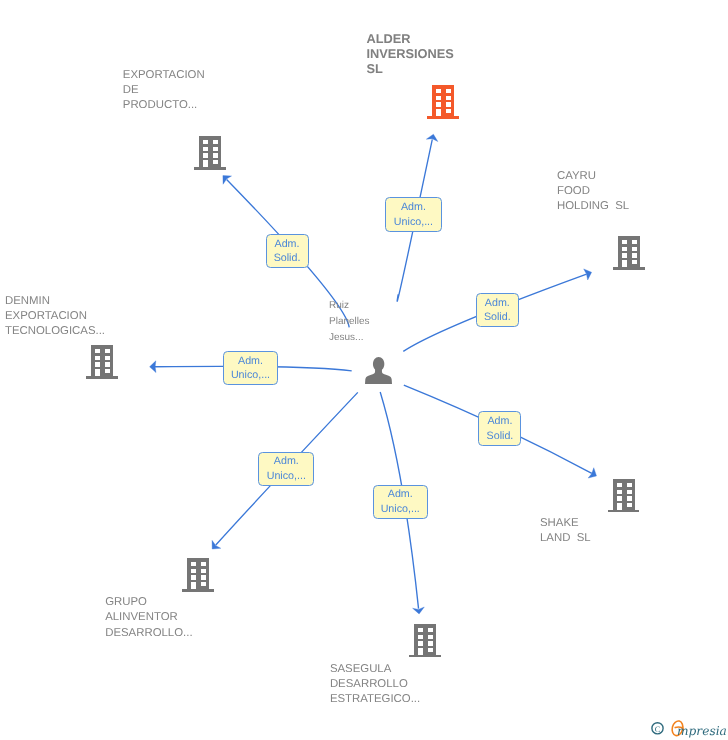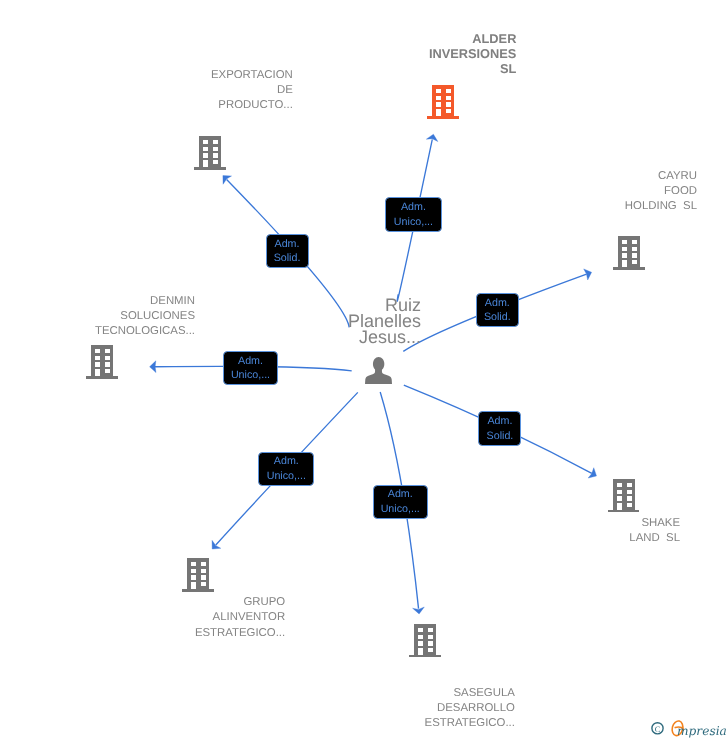--- a/index.html
+++ b/index.html
@@ -2,23 +2,23 @@
 <html><head>
 <meta charset="utf-8">
 <title>Empresia graph</title>
 <style>
   html,body{margin:0;padding:0;}
   body{width:728px;height:740px;background:#ffffff;font-family:"Liberation Sans",sans-serif;overflow:hidden;
        -webkit-font-smoothing:antialiased;text-rendering:geometricPrecision;}
   #stage{position:relative;width:728px;height:740px;background:#fff;}
   svg.edges{position:absolute;left:0;top:0;width:728px;height:740px;}
   .node-icon{position:absolute;}
-  .node-label{position:absolute;text-align:right;color:#848484;font-size:11.4px;line-height:15.1px;white-space:pre-line;}
+  .node-label{position:absolute;text-align:left;color:#848484;font-size:11.4px;line-height:15.1px;white-space:pre-line;}
   .node-label.root{font-weight:bold;font-size:12.8px;line-height:14.9px;color:#808080;}
-  .edge-label{position:absolute;border:1.4px solid #5a93df;border-radius:4.5px;background:#000000;color:#4a86d8;
+  .edge-label{position:absolute;border:1.4px solid #5a93df;border-radius:4.5px;background:#fef9c3;color:#4a86d8;
     font-size:10.7px;line-height:14.5px;text-align:center;box-sizing:border-box;white-space:pre-line;
     display:flex;align-items:center;justify-content:center;}
 </style>
 </head>
 <body>
 
 <div id="stage">
   <svg class="edges" id="edge-layer" viewBox="0 0 728 740" width="728" height="740">
       <g>
         <path d="M398.2 294.3 Q391.1 335 432.30 139.44" stroke="#3b78d8" stroke-width="1.35" fill="none"></path>
@@ -58,21 +58,21 @@
             M26.96 74.61 H43.26 V96.65 H26.96 Z  M58.93 74.61 H73.98 V86.83 H58.93 Z" fill-rule="evenodd"></path>
    <rect x="0" y="96.65" width="100" height="8.59"></rect>
   </svg></div>
       <div class="node-label root" style="left: 366.4px; top: 32px; width: 150px;">ALDER
 INVERSIONES
 SL</div>
       <div class="node-icon" style="left: 365px; top: 357px;"><svg width="27" height="27" viewBox="0 0 27 27" fill="#757575">
     <path d="M13.63 0 C10.4 0 7.94 2.9 7.94 6.9 c0 4.0 2.46 6.9 5.69 6.9 c3.23 0 5.69-2.9 5.69-6.9 C19.32 2.9 16.86 0 13.63 0 Z"></path>
     <path d="M10.06 11.2 v3.3 c0 1.6-0.9 2.3-2.4 2.75 L4.0 18.4 C1.6 19.1 0.45 20.6 0.3 22.6 L0 27 h27 l-0.3-4.4 c-0.15-2.0-1.3-3.5-3.7-4.2 l-3.66-1.15 c-1.5-0.45-2.4-1.15-2.4-2.75 V11.2 Z"></path>
   </svg></div>
-      <div class="node-label" style="left: 311px; top: 298.2px; width: 110px; font-size: 18px; line-height: 15.7px;">Ruiz
+      <div class="node-label" style="left: 329px; top: 298.2px; width: 110px; font-size: 10px; line-height: 15.7px;">Ruiz
 Planelles
 Jesus...</div>
       <div class="node-icon" style="left: 193.95px; top: 136px;"><svg width="31.9" height="33.57156" viewBox="0 0 100 105.24" fill="#757575" shape-rendering="crispEdges">
    <path d="M16.3 0 H84.01 V96.65 H16.3 Z
             M26.96 12.23 H43.26 V25.71 H26.96 Z  M58.93 12.23 H73.98 V25.71 H58.93 Z
             M26.96 33.54 H43.26 V47.18 H26.96 Z  M58.93 33.54 H73.98 V47.18 H58.93 Z
             M26.96 54.86 H43.26 V67.71 H26.96 Z  M58.93 54.86 H73.98 V67.71 H58.93 Z
             M26.96 74.61 H43.26 V96.65 H26.96 Z  M58.93 74.61 H73.98 V86.83 H58.93 Z" fill-rule="evenodd"></path>
    <rect x="0" y="96.65" width="100" height="8.59"></rect>
   </svg></div>
@@ -92,21 +92,21 @@
 HOLDING&nbsp;&nbsp;SL</div>
       <div class="node-icon" style="left: 85.95px; top: 345.1px;"><svg width="31.9" height="33.57156" viewBox="0 0 100 105.24" fill="#757575" shape-rendering="crispEdges">
    <path d="M16.3 0 H84.01 V96.65 H16.3 Z
             M26.96 12.23 H43.26 V25.71 H26.96 Z  M58.93 12.23 H73.98 V25.71 H58.93 Z
             M26.96 33.54 H43.26 V47.18 H26.96 Z  M58.93 33.54 H73.98 V47.18 H58.93 Z
             M26.96 54.86 H43.26 V67.71 H26.96 Z  M58.93 54.86 H73.98 V67.71 H58.93 Z
             M26.96 74.61 H43.26 V96.65 H26.96 Z  M58.93 74.61 H73.98 V86.83 H58.93 Z" fill-rule="evenodd"></path>
    <rect x="0" y="96.65" width="100" height="8.59"></rect>
   </svg></div>
       <div class="node-label" style="left: 5px; top: 294px; width: 190px;">DENMIN
-SOLUCIONES
+EXPORTACION
 TECNOLOGICAS...</div>
       <div class="node-icon" style="left: 607.55px; top: 478.5px;"><svg width="31.9" height="33.57156" viewBox="0 0 100 105.24" fill="#757575" shape-rendering="crispEdges">
    <path d="M16.3 0 H84.01 V96.65 H16.3 Z
             M26.96 12.23 H43.26 V25.71 H26.96 Z  M58.93 12.23 H73.98 V25.71 H58.93 Z
             M26.96 33.54 H43.26 V47.18 H26.96 Z  M58.93 33.54 H73.98 V47.18 H58.93 Z
             M26.96 54.86 H43.26 V67.71 H26.96 Z  M58.93 54.86 H73.98 V67.71 H58.93 Z
             M26.96 74.61 H43.26 V96.65 H26.96 Z  M58.93 74.61 H73.98 V86.83 H58.93 Z" fill-rule="evenodd"></path>
    <rect x="0" y="96.65" width="100" height="8.59"></rect>
   </svg></div>
       <div class="node-label" style="left: 540px; top: 515.7px; width: 140px;">SHAKE
@@ -114,30 +114,30 @@
       <div class="node-icon" style="left: 181.65px; top: 558.4px;"><svg width="31.9" height="33.57156" viewBox="0 0 100 105.24" fill="#757575" shape-rendering="crispEdges">
    <path d="M16.3 0 H84.01 V96.65 H16.3 Z
             M26.96 12.23 H43.26 V25.71 H26.96 Z  M58.93 12.23 H73.98 V25.71 H58.93 Z
             M26.96 33.54 H43.26 V47.18 H26.96 Z  M58.93 33.54 H73.98 V47.18 H58.93 Z
             M26.96 54.86 H43.26 V67.71 H26.96 Z  M58.93 54.86 H73.98 V67.71 H58.93 Z
             M26.96 74.61 H43.26 V96.65 H26.96 Z  M58.93 74.61 H73.98 V86.83 H58.93 Z" fill-rule="evenodd"></path>
    <rect x="0" y="96.65" width="100" height="8.59"></rect>
   </svg></div>
       <div class="node-label" style="left: 105.2px; top: 595.4px; width: 180px;">GRUPO
 ALINVENTOR
-ESTRATEGICO...</div>
+DESARROLLO...</div>
       <div class="node-icon" style="left: 409.05px; top: 623.5px;"><svg width="31.9" height="33.57156" viewBox="0 0 100 105.24" fill="#757575" shape-rendering="crispEdges">
    <path d="M16.3 0 H84.01 V96.65 H16.3 Z
             M26.96 12.23 H43.26 V25.71 H26.96 Z  M58.93 12.23 H73.98 V25.71 H58.93 Z
             M26.96 33.54 H43.26 V47.18 H26.96 Z  M58.93 33.54 H73.98 V47.18 H58.93 Z
             M26.96 54.86 H43.26 V67.71 H26.96 Z  M58.93 54.86 H73.98 V67.71 H58.93 Z
             M26.96 74.61 H43.26 V96.65 H26.96 Z  M58.93 74.61 H73.98 V86.83 H58.93 Z" fill-rule="evenodd"></path>
    <rect x="0" y="96.65" width="100" height="8.59"></rect>
   </svg></div>
-      <div class="node-label" style="left: 329.9px; top: 661.6px; width: 185px; margin-top: 24px;">SASEGULA
+      <div class="node-label" style="left: 329.9px; top: 661.6px; width: 185px;">SASEGULA
 DESARROLLO
 ESTRATEGICO...</div>
     </div>
   <div id="edge-labels-layer">
       <div class="edge-label" style="left: 385.3px; top: 197.3px; width: 56.3px; height: 34.6px;">Adm.
 Unico,...</div>
       <div class="edge-label" style="left: 265.5px; top: 234.4px; width: 43px; height: 33.5px;">Adm.
 Solid.</div>
       <div class="edge-label" style="left: 475.8px; top: 293px; width: 43px; height: 34.2px;">Adm.
 Solid.</div>

